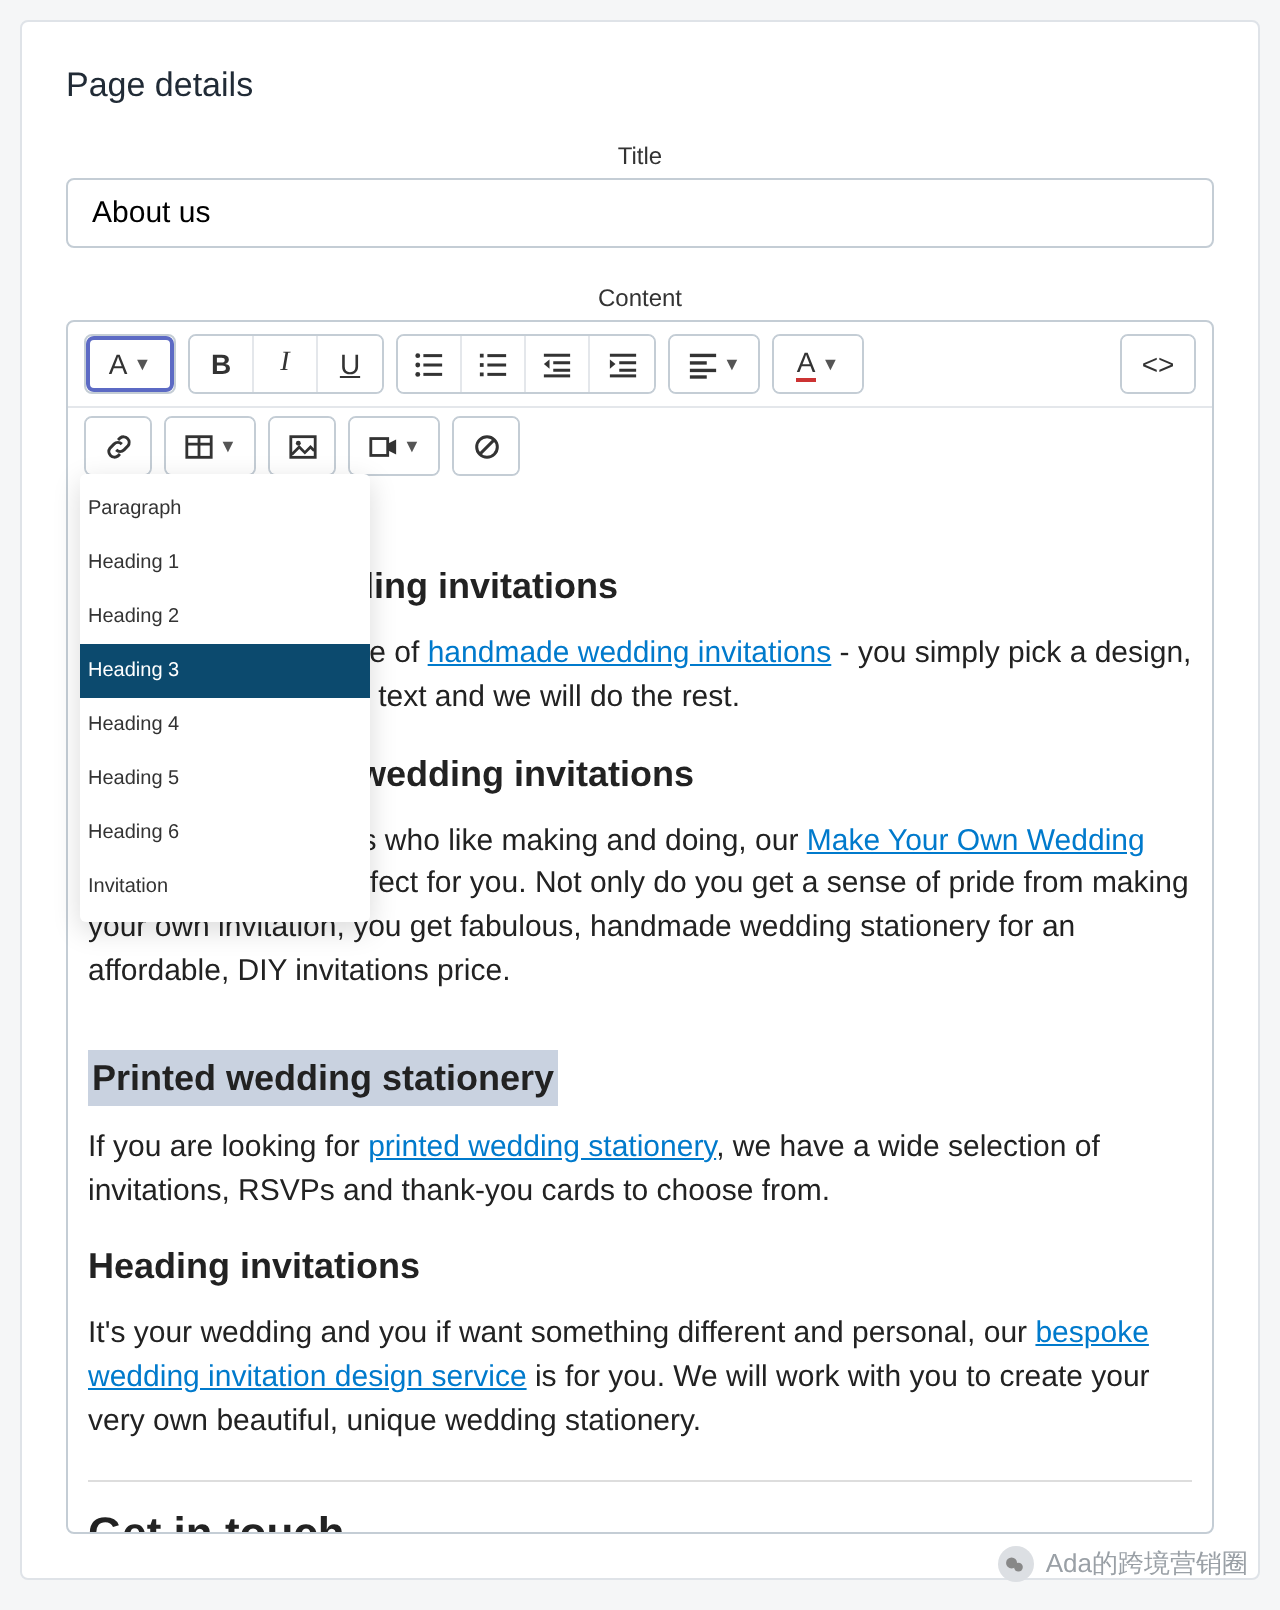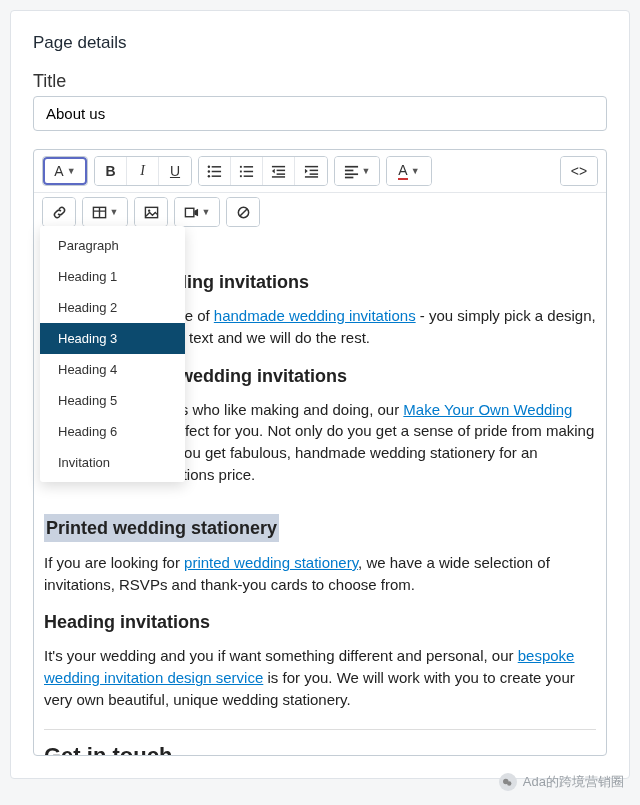--- a/index.html
+++ b/index.html
@@ -17,24 +17,25 @@
     border-radius: 4px;
     margin: 10px;
     padding: 22px;
   }
   .panel-title {
     font-size: 17px;
     font-weight: 400;
     margin-bottom: 18px;
   }
   .field-label {
-    font-size: 18px;
+    font-size: 12px;
     color: #333;
     margin-bottom: 4px;
     display: block;
+    text-align: center;
   }
   .text-input {
     width: 100%;
     padding: 8px 12px;
     font-size: 15px;
     border: 1px solid #c4cdd5;
     border-radius: 4px;
     margin-bottom: 18px;
   }
   .editor-wrap {
@@ -95,22 +96,22 @@
     top: 76px;
     left: 6px;
     width: 145px;
     background: #fff;
     box-shadow: 0 4px 14px rgba(0,0,0,0.15);
     border-radius: 3px;
     z-index: 10;
     padding: 4px 0;
   }
   .dd-item {
-    padding: 8px 18px;
-    font-size: 13px;
+    padding: 8px 4px;
+    font-size: 10px;
     color: #333;
     cursor: pointer;
   }
   .dd-item.selected {
     background: #0c4a6e;
     color: #fff;
   }
   
   .content {
     padding: 20px 10px 10px 10px;
@@ -156,20 +157,21 @@
 </style>
 </head>
 <body>
 
 <div class="panel">
   <div class="panel-title">Page details</div>
 
   <label class="field-label">Title</label>
   <input class="text-input" type="text" value="About us" style="">
 
+  <label class="field-label">Content</label>
 
   <div class="editor-wrap">
 
     <div class="toolbar">
 
       <div class="tbgroup">
         <button class="tbtn wide active">
           <span>A</span>
           <span class="chev">▼</span>
         </button>

